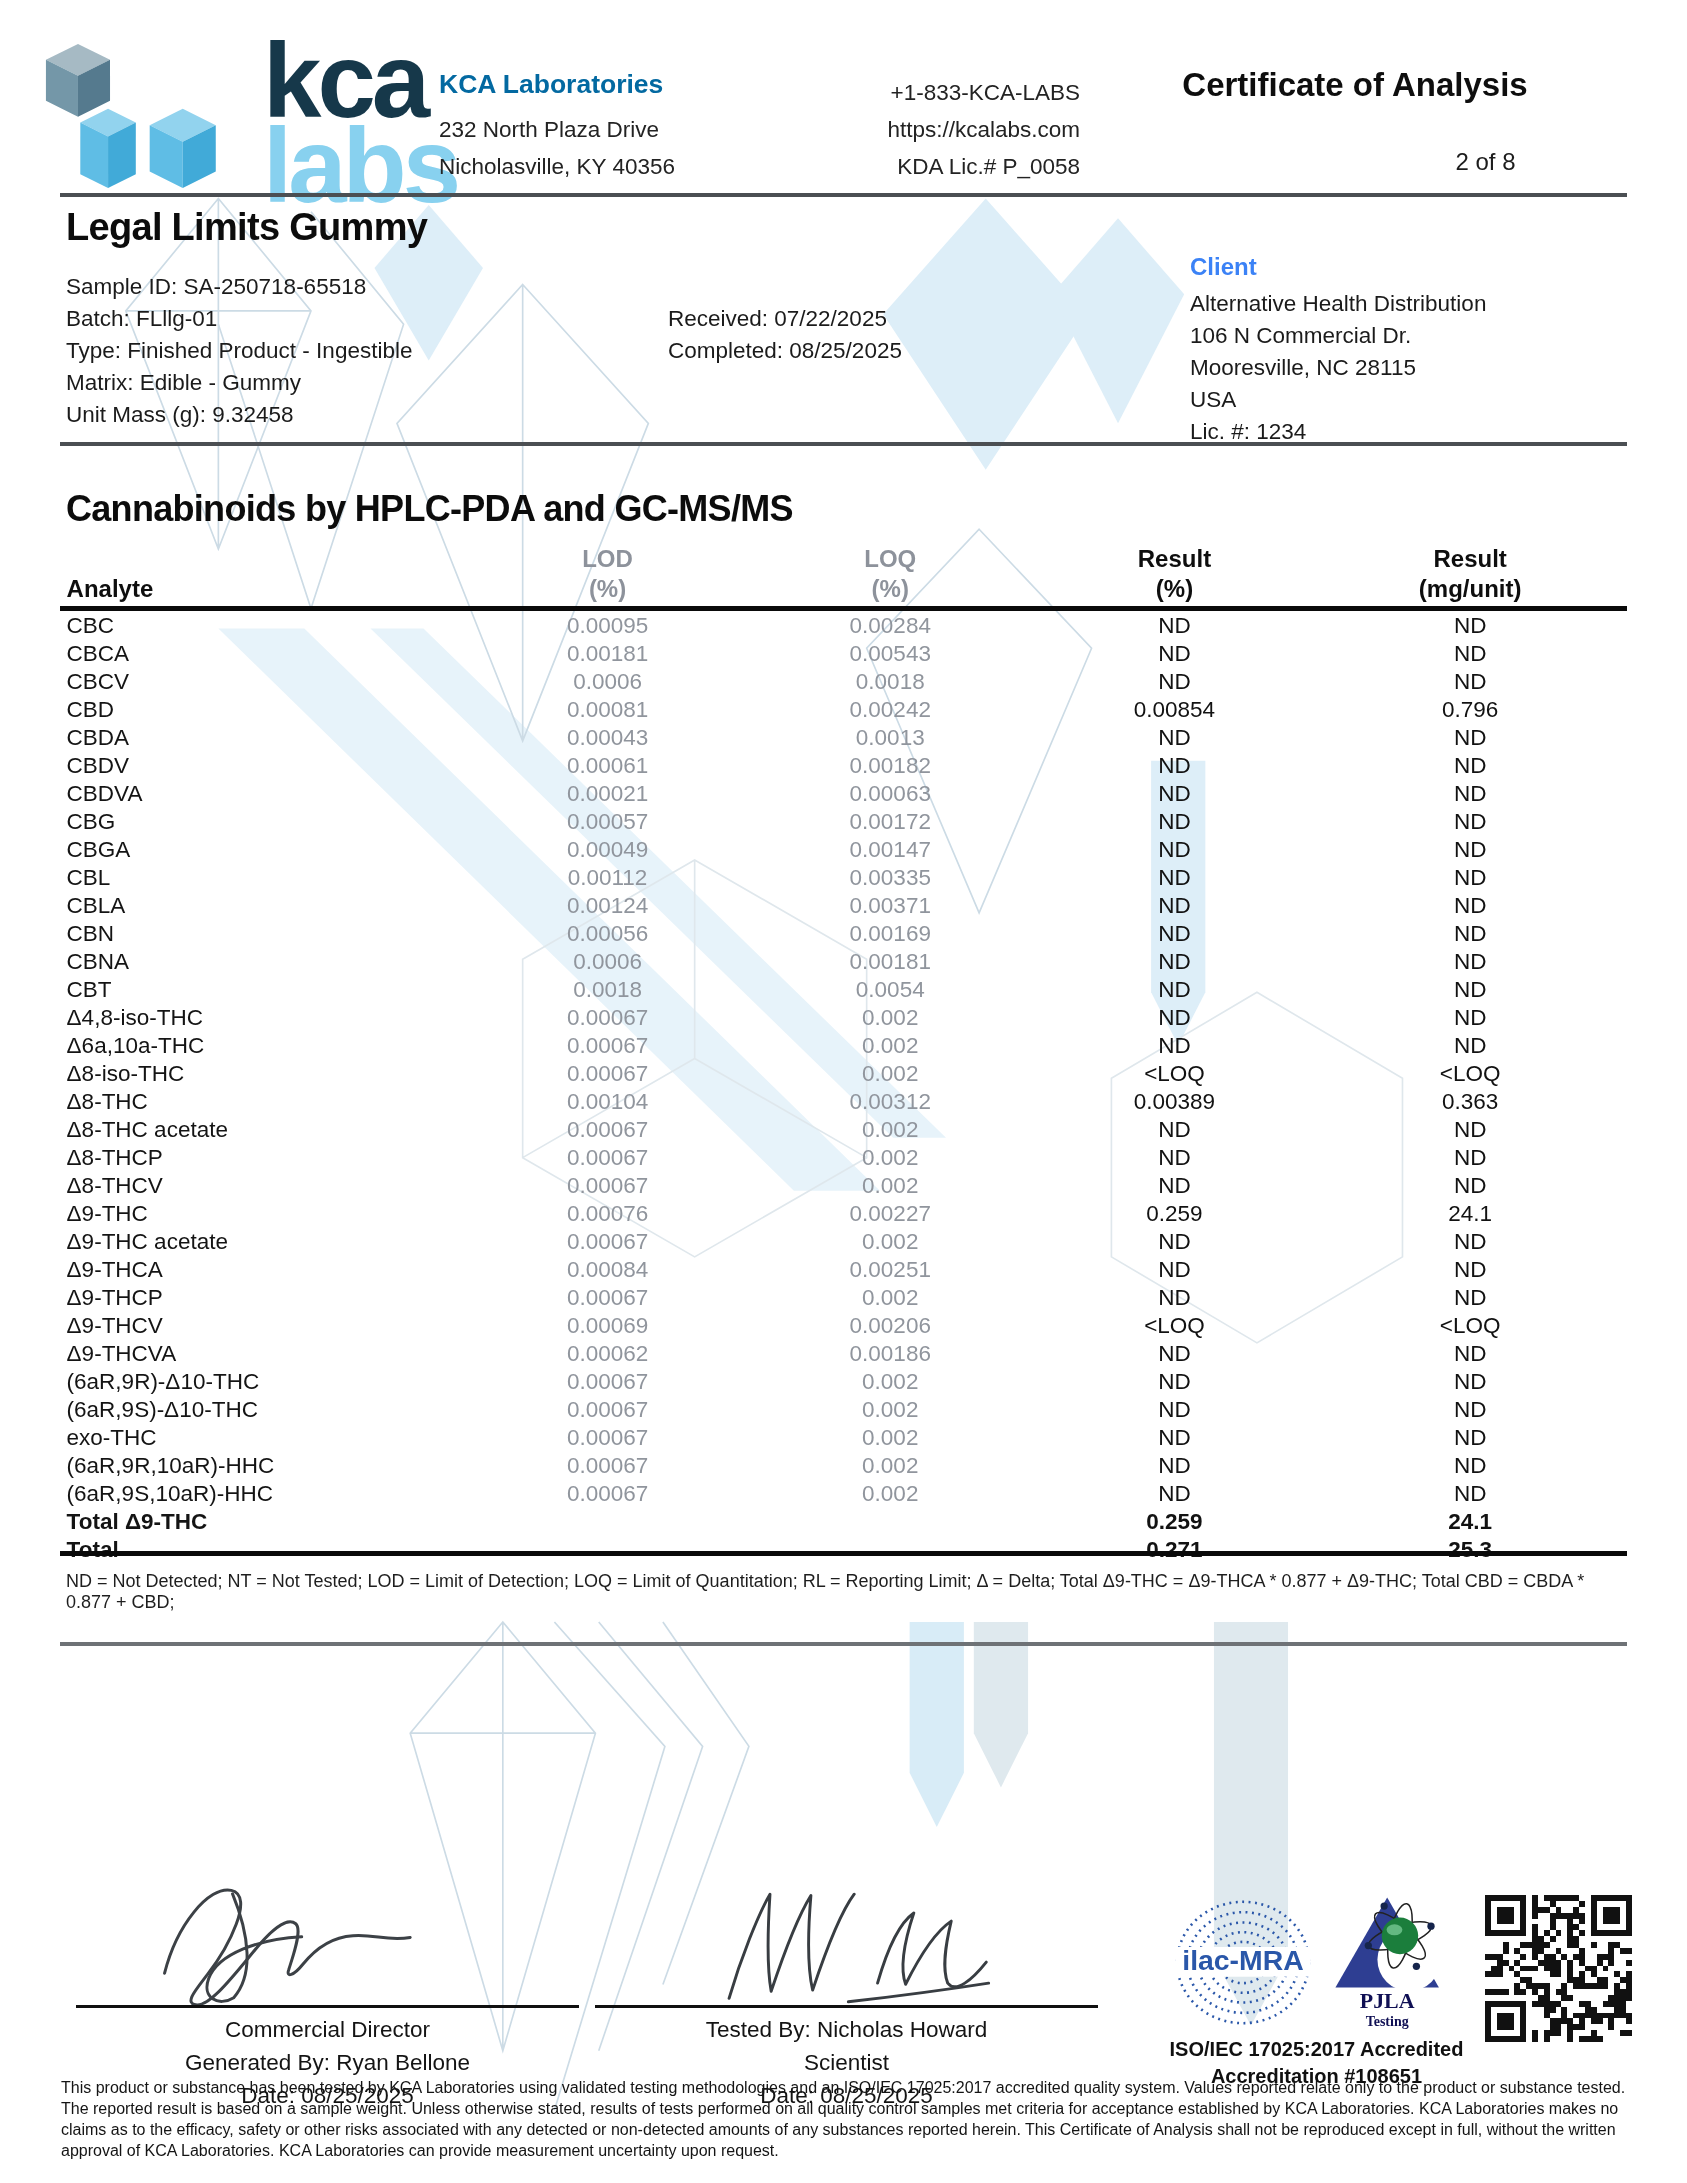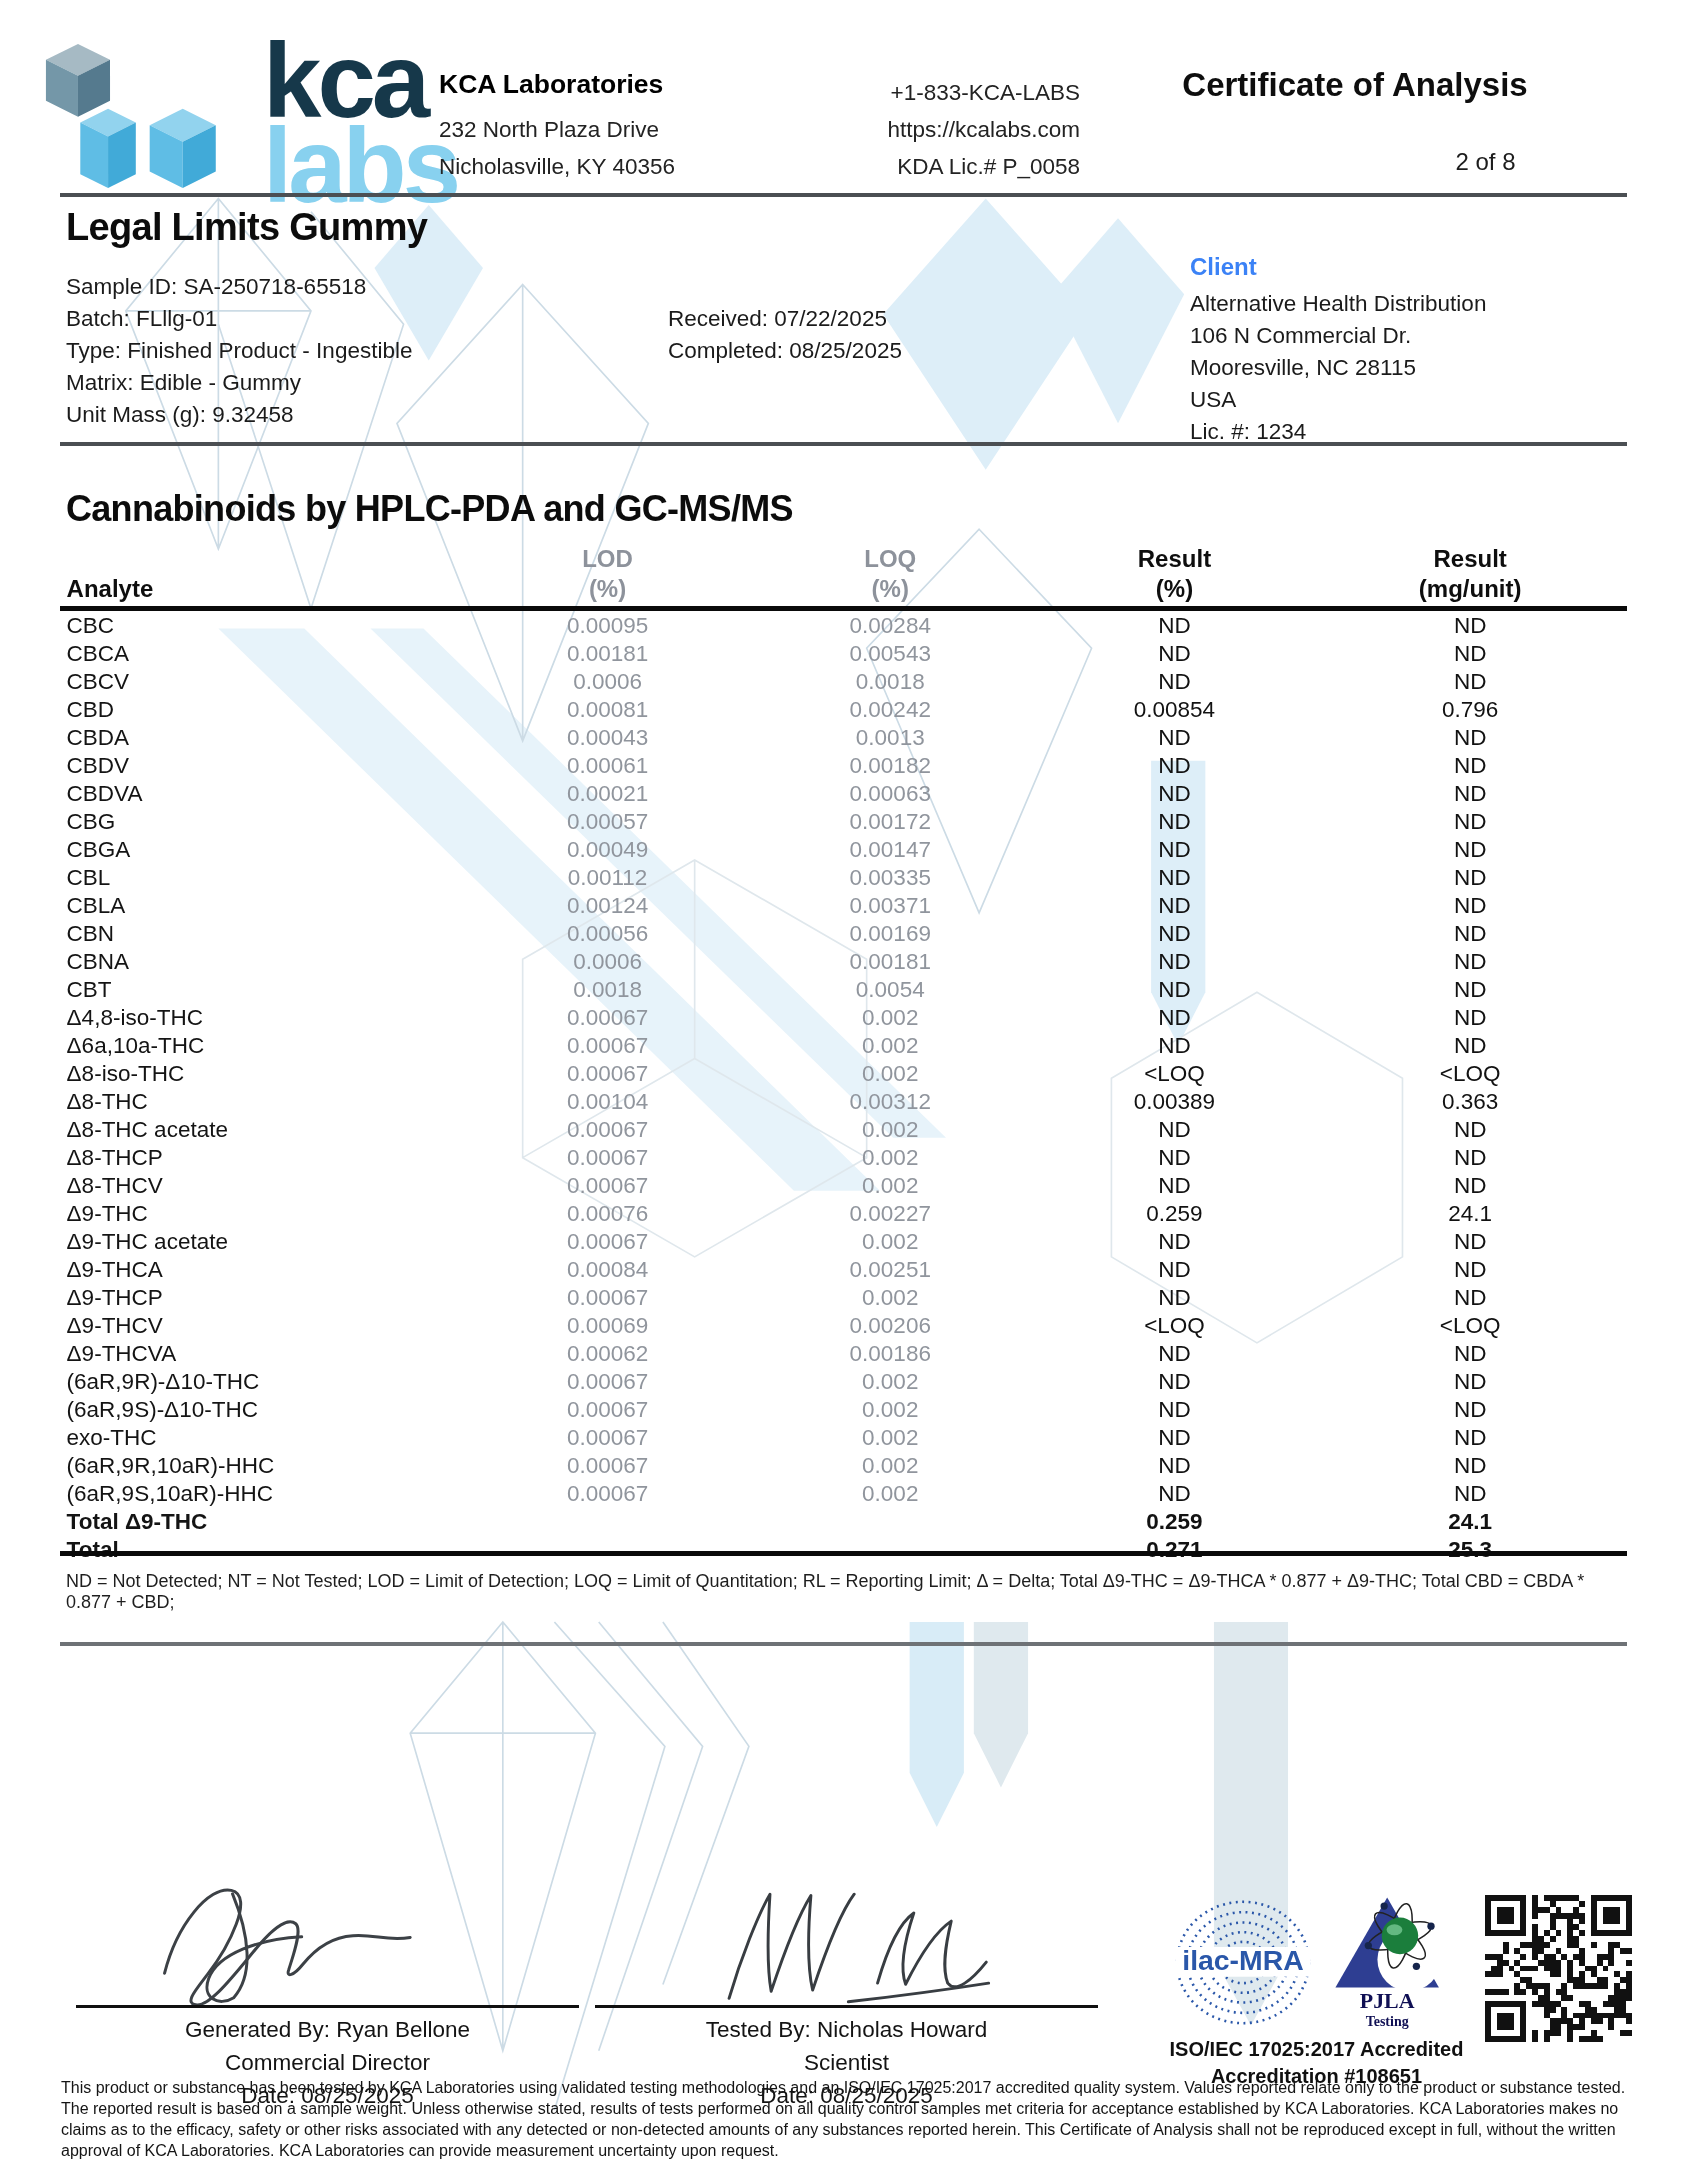--- a/index.html
+++ b/index.html
@@ -4,21 +4,21 @@
 <style>
   html,body{margin:0;padding:0;background:#ffffff;}
   .page{position:relative;width:1687px;height:2183px;background:#ffffff;overflow:hidden;
         font-family:"Liberation Sans", sans-serif;color:#1d1d1d;}
   .abs{position:absolute;z-index:1;}
   .watermark{position:absolute;left:0;top:0;z-index:0;pointer-events:none;}
 
   
   .kca{font-size:105px;font-weight:bold;color:#16384a;line-height:85px;letter-spacing:-4px;}
   .labs{font-size:105px;font-weight:bold;color:#88d1ef;line-height:85px;letter-spacing:-4px;}
-  .h-company{font-size:26.5px;font-weight:bold;color:#000000;margin-bottom:10.6px;}
+  .h-company{font-size:26.5px;font-weight:bold;color:#0369a1;margin-bottom:10.6px;}
   .h-addr{font-size:22.5px;line-height:37px;color:#232323;}
   .contact div{font-size:22.5px;line-height:37px;color:#232323;text-align:right;}
   .coa-title{font-size:33px;font-weight:bold;color:#0e0e0e;text-align:center;}
   .page-num{font-size:24px;color:#1c1c1c;text-align:right;}
 
   .rule{position:absolute;z-index:1;background:#4b4f53;}
 
   .product-title{font-size:38px;font-weight:bold;color:#0c0c0c;letter-spacing:-0.7px;}
   .info-lines div{font-size:22.5px;line-height:32px;color:#1b1b1b;}
   .client-heading{font-size:24px;font-weight:bold;color:#3b82f6;margin-bottom:6.6px;}
@@ -429,22 +429,22 @@
   <div class="rule" style="left:60px;top:1642px;width:1567px;height:4px;background:#6e7276;"></div>
 
   <svg class="abs" style="left:126px;top:1851px;" width="318" height="155" viewBox="0 0 480 260">
     <g fill="none" stroke="#3c4146" stroke-width="5" stroke-linecap="round" stroke-linejoin="round">
       <path d="M38,205 C58,125 112,58 150,66 C190,75 145,162 110,207 C88,236 72,254 90,258 C115,263 162,198 198,156 C224,126 246,112 258,122 C270,132 252,180 246,200 C242,212 254,210 270,190 C294,160 322,144 354,142 C390,139 412,152 450,145"></path>
       <path d="M152,72 C180,140 188,208 154,246 C128,262 100,246 112,214 C128,172 196,148 268,144"></path>
     </g>
   </svg>
   <div class="sig-line" style="left:76px;top:2005px;width:503px;"></div>
   <div class="abs sig-block" style="left:76px;top:2013px;width:503px;">
+    <div>Commercial Director</div>
     <div>Generated By: Ryan Bellone</div>
-    <div>Commercial Director</div>
     <div>Date: 08/25/2025</div>
   </div>
 
   <svg class="abs" style="left:681px;top:1858px;" width="344" height="152" viewBox="0 0 520 260">
     <g fill="none" stroke="#383d42" stroke-width="5" stroke-linecap="round" stroke-linejoin="round">
       <path d="M48,240 C68,172 98,96 118,62 C114,124 112,184 120,228 C142,162 168,96 188,64 C183,124 181,184 191,226 C213,160 238,94 262,62"></path>
       <path d="M302,214 C318,158 338,112 364,94 C348,142 340,188 350,216 C370,176 398,128 428,108 C418,150 412,188 422,214 C436,232 464,208 488,178"></path>
       <path d="M252,246 C322,238 402,228 492,214"></path>
     </g>
   </svg>

